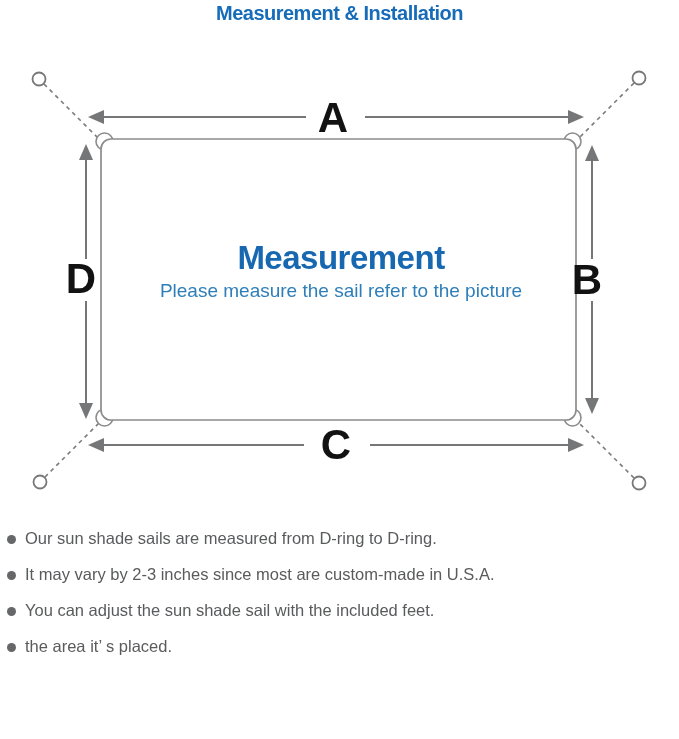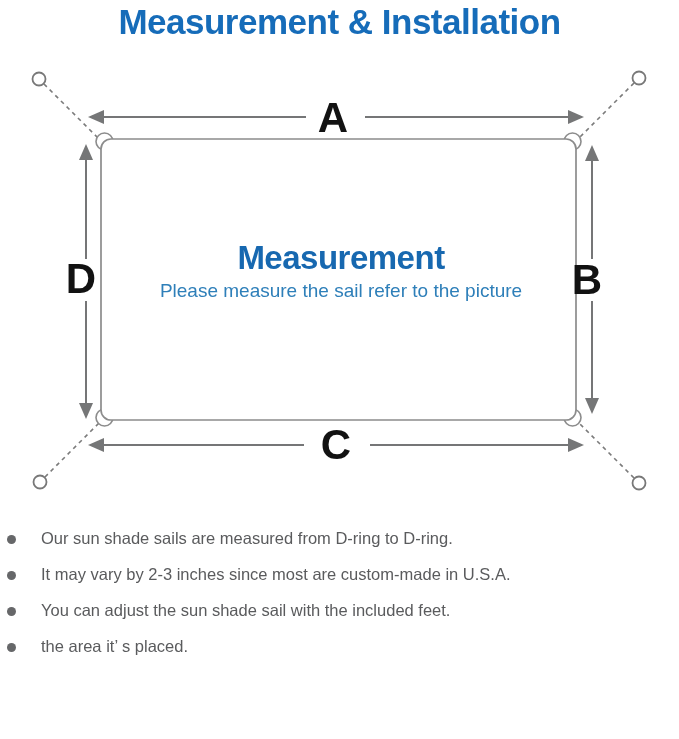--- a/index.html
+++ b/index.html
@@ -7,21 +7,21 @@
     width: 679px; height: 739px;
     background: #ffffff;
     font-family: "Liberation Sans", sans-serif;
     overflow: hidden;
     position: relative;
   }
   .page-title {
     position: absolute;
     top: 2px; left: 0; width: 679px;
     text-align: center;
-    font-size: 35px;
+    font-size: 20px;
     font-weight: bold;
     letter-spacing: -0.5px;
     color: #166cb9;
   }
   .diagram-wrap {
     position: absolute;
     top: 60px; left: 0;
     width: 679px; height: 460px;
   }
   .notes {
@@ -38,21 +38,21 @@
     font-size: 16.5px;
     line-height: 21px;
   }
   .note-item .dot {
     position: absolute;
     left: 7px; top: 6.5px;
     width: 9px; height: 9px;
     border-radius: 50%;
     background: #666769;
   }
-  .note-line { display: block; margin-left: 16px; }
+  .note-line { display: block; }
   .note-line:empty { display: none; }
   svg text { font-family: "Liberation Sans", sans-serif; }
   .side-label { font-size: 42px; font-weight: bold; fill: #121212; }
   .center-title { font-size: 33px; font-weight: bold; fill: #1768b0; letter-spacing: -0.5px; }
   .center-subtitle { font-size: 19px; fill: #2e7fb9; }
 </style>
 </head>
 <body>
 
 <h1 class="page-title">Measurement &amp; Installation</h1>

